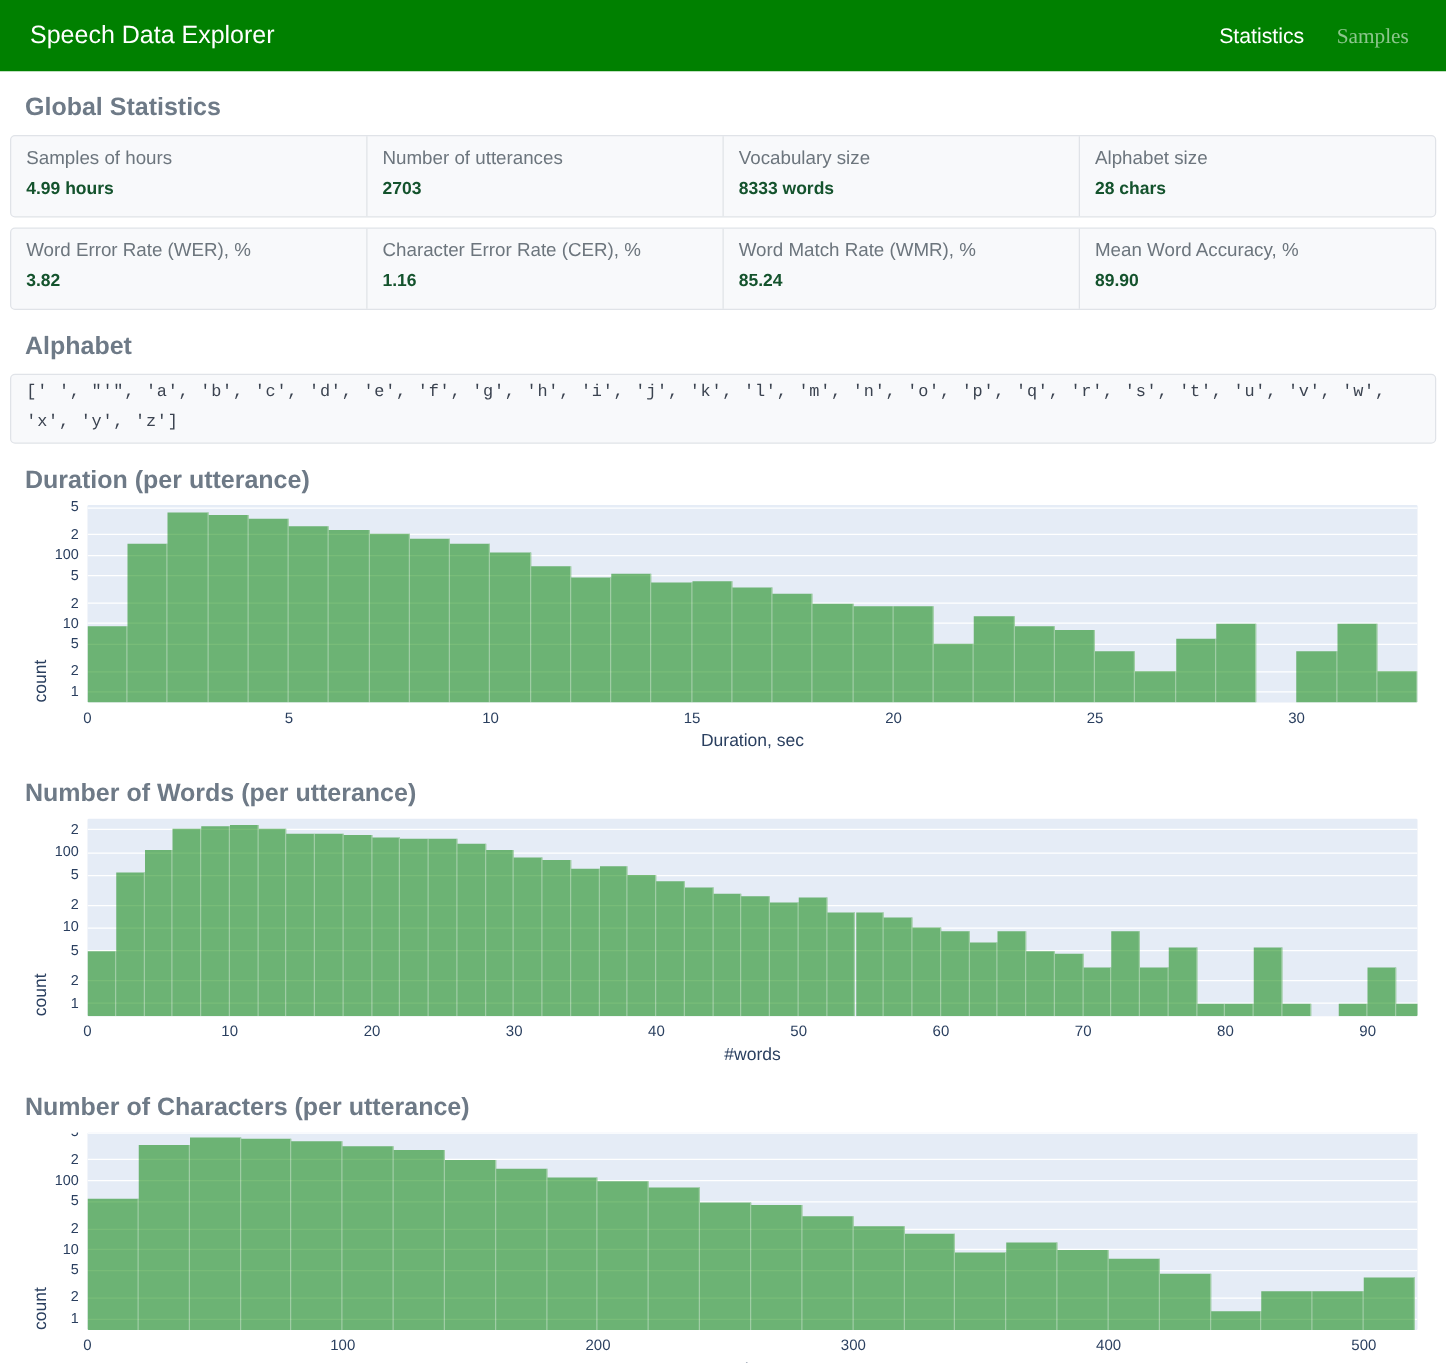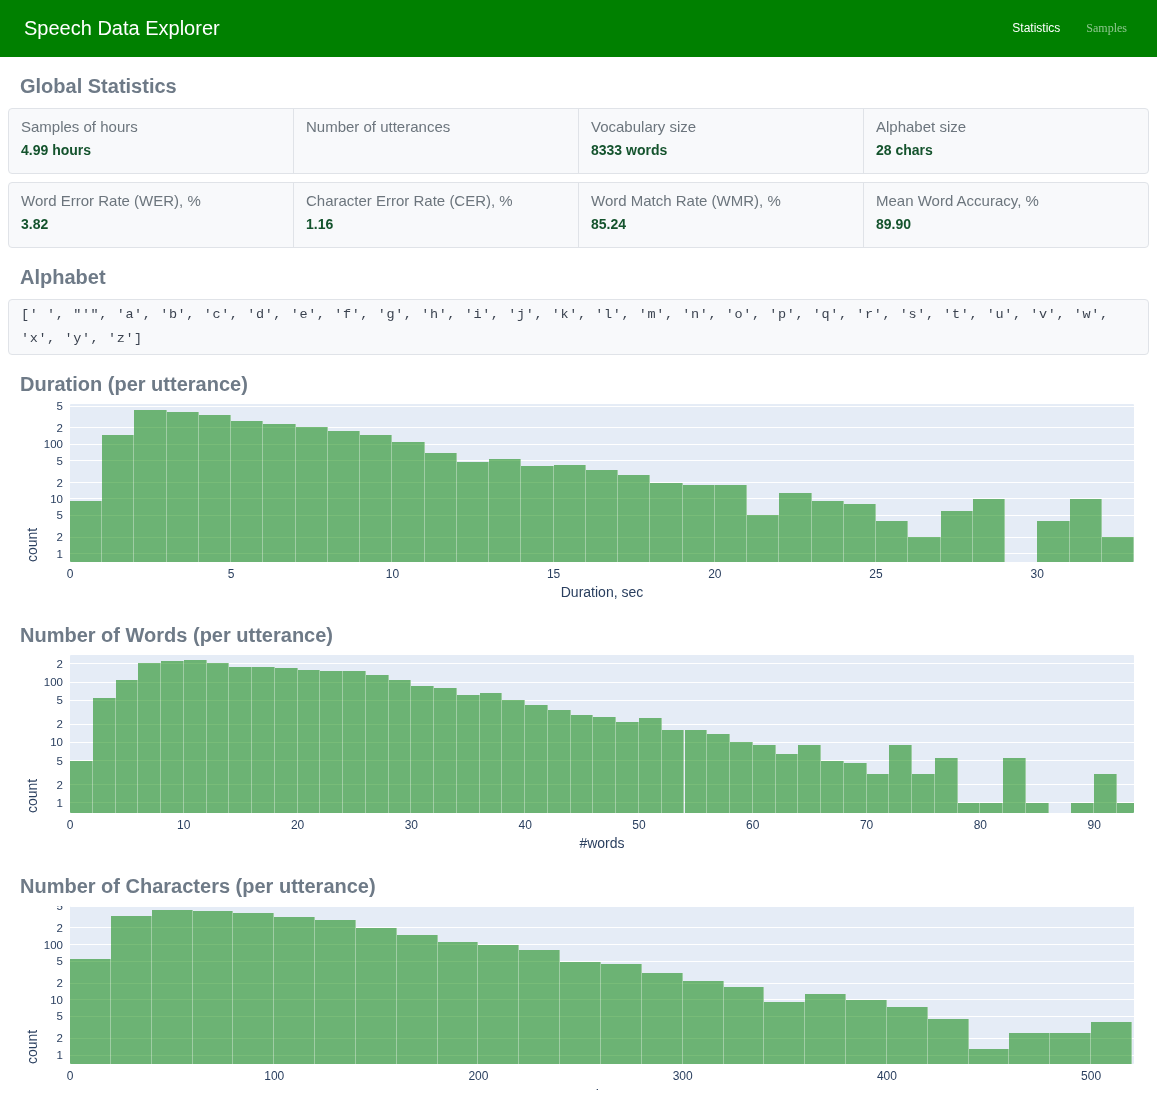--- a/index.html
+++ b/index.html
@@ -1,21 +1,21 @@
 <!DOCTYPE html>
 <html><head>
 <meta charset="utf-8">
 <style>
   html,body{margin:0;padding:0;}
   body{width:1157px;height:1095px;overflow:hidden;background:#fff;
        font-family:"Liberation Sans", sans-serif;}
   
   .navbar{height:57px;background:#008000;display:flex;align-items:center;}
   .brand{color:#fff;font-size:20px;margin-left:24px;white-space:nowrap;text-decoration:none;}
-  .nav{margin-left:auto;display:flex;gap:26px;margin-right:30px;font-size:12px;}
+  .nav{margin-left:auto;display:flex;gap:26px;margin-right:30px;font-size:17px;}
   .nav a{text-decoration:none;}
   .nav a.active{color:#ffffff;}
   .nav a.inactive{color:rgba(255,255,255,0.55);font-family:Liberation Serif, serif;}
   
   .section-title{font-size:20px;font-weight:700;color:#6e7a87;margin:18px 20px 10px;line-height:23px;}
   .chart-title{margin:18px 20px 8px;}
   
   .cards-row{display:flex;margin:0 8px 8px;border:1px solid #e0e3e8;border-radius:4px;background:#f8f9fb;}
   .stat-cell{flex:1;padding:9px 12px 12px;border-left:1px solid #e0e3e8;}
   .stat-cell:first-child{border-left:none;}
@@ -54,20 +54,21 @@
 
 <div class="section-title">Global Statistics</div>
 
 <div class="cards-row">
   <div class="stat-cell">
     <div class="stat-label">Samples of hours</div>
     <div class="stat-value">4.99 hours</div>
   </div>
   <div class="stat-cell">
     <div class="stat-label">Number of utterances</div>
+    <div class="stat-value">2703</div>
   </div>
   <div class="stat-cell">
     <div class="stat-label">Vocabulary size</div>
     <div class="stat-value">8333 words</div>
   </div>
   <div class="stat-cell">
     <div class="stat-label">Alphabet size</div>
     <div class="stat-value">28 chars</div>
   </div>
 </div>

